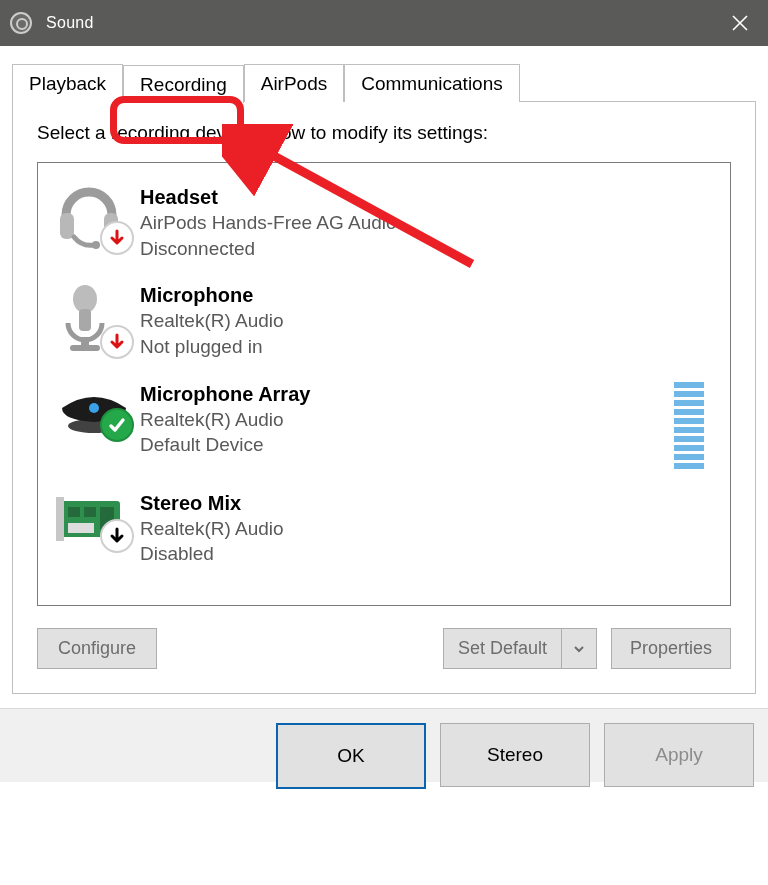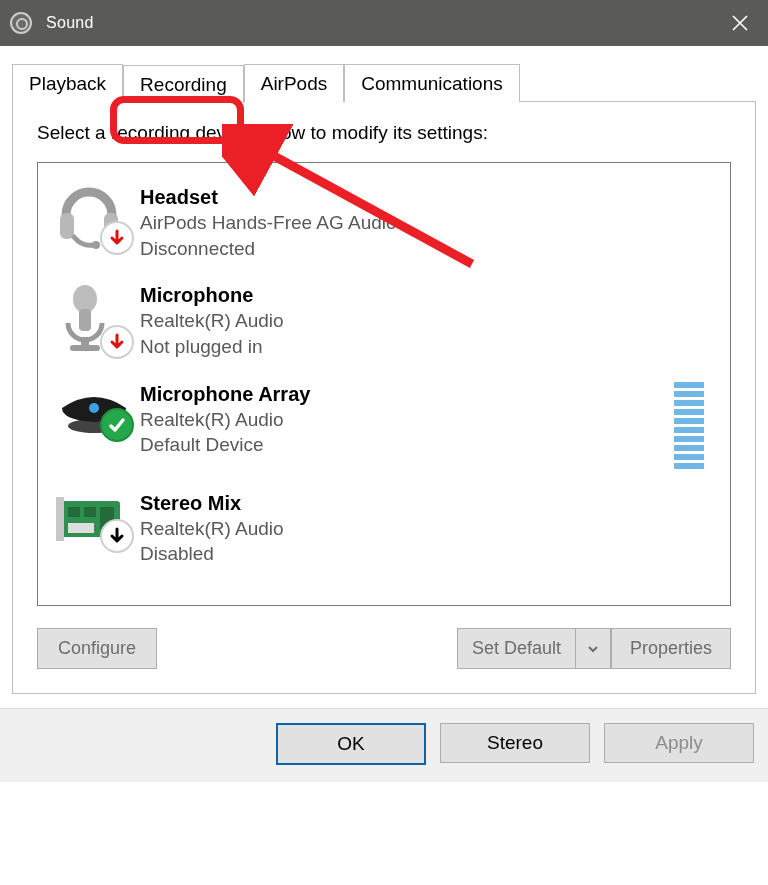--- a/index.html
+++ b/index.html
@@ -34,30 +34,30 @@
 
   .device .info{flex:1 1 auto;min-width:0}
   .device .name{font-size:20px;font-weight:700;color:#000;line-height:1.25}
   .device .sub{font-size:19px;color:#595959;line-height:1.35}
 
   .level{width:30px;margin-left:auto;margin-right:10px;align-self:center}
   .level .bar{height:6px;background:#6fb7e6;margin-bottom:3px}
   .level .bar:last-child{margin-bottom:0}
 
   
-  .panelactions{display:flex;margin-top:22px;gap:0}
+  .panelactions{display:flex;margin-top:22px;gap:14px}
   .panelactions .spacer{flex:1}
   .btn{background:#e1e1e1;border:1px solid #adadad;padding:9px 16px;font-size:18px;color:#6d6d6d;min-width:120px;text-align:center}
   .btn.split{display:flex;align-items:stretch;padding:0}
   .btn.split .lbl{padding:9px 14px;border-right:1px solid #adadad;flex:1}
   .btn.split .dd{width:34px;display:flex;align-items:center;justify-content:center;color:#6d6d6d}
 
   
   .dialogbtns{display:flex;justify-content:flex-end;gap:14px;padding:14px 14px 0 0;background:#f0f0f0;height:74px;align-items:flex-start;border-top:1px solid #d9d9d9;margin-top:14px}
-  .dlgbtn{min-width:150px;padding:8px 0;font-size:19px;text-align:center;background:#e1e1e1;border:1px solid #adadad;color:#000}
+  .dlgbtn{min-width:150px;padding:20px 0;font-size:19px;text-align:center;background:#e1e1e1;border:1px solid #adadad;color:#000}
   .dlgbtn.primary{border:2px solid #0a64ad}
   .dlgbtn.disabled{color:#8c8c8c}
 
   
   .highlight{position:absolute;left:110px;top:50px;width:134px;height:48px;border:7px solid #eb2026;border-radius:14px;z-index:50;pointer-events:none}
   .arrow{position:absolute;z-index:49;pointer-events:none}
 
   
   .ic-headset{width:70px;height:64px}
   .ic-mic{width:62px;height:70px}

